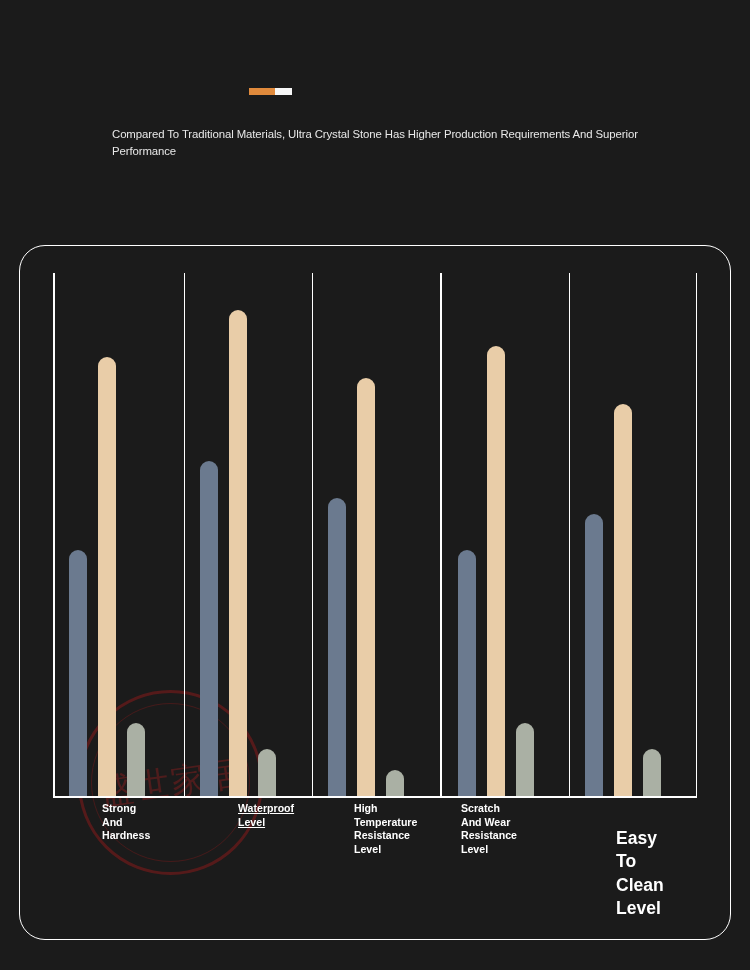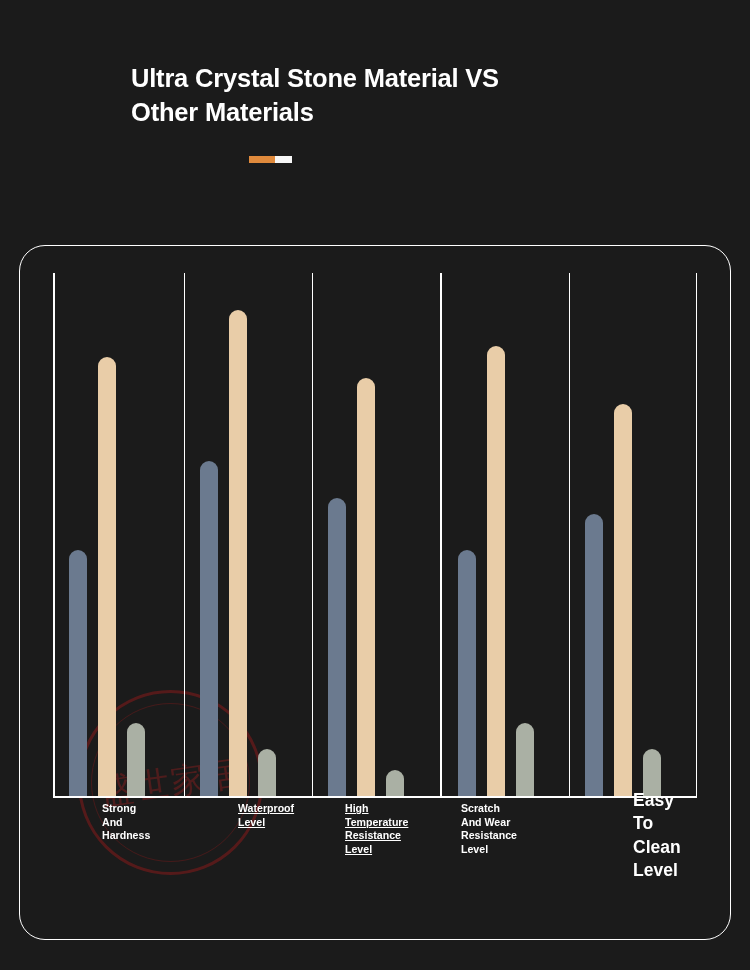--- a/index.html
+++ b/index.html
@@ -143,25 +143,25 @@
     width:21px; height:21px; border-radius:50%;
     position:relative;
     z-index:1;
     margin-left:-18px;
   }
 </style>
 </head>
 <body>
 
 <div id="header">
-  <h1 id="title">Ultra Crystal Stone Material VS Other Materials</h1>
   <div id="accent-wrap">
     <span class="seg" id="accent-orange"></span>
     <span class="seg" id="accent-white"></span>
   </div>
+  <p id="subtitle">Compared To Traditional Materials, Ultra Crystal Stone Has Higher Production Requirements And Superior Performance</p>
 </div>
 
 <div id="watermark">
   <span id="watermark-text">盛世家居</span>
 </div>
 
 <div id="card">
 
   <div id="plot">
       <div class="vline" style="left: 0px;"></div>
@@ -196,27 +196,27 @@
         <div class="bar gray" title="Wooden Tabletops: 9" style="height: 47.07px; background: rgb(170, 176, 164);"></div>
       </div>
     </div>
   <div id="baseline"></div>
   <div id="cats">
       <div class="cat" style="left: 49px;">Strong
 And
 Hardness</div>
       <div class="cat" style="left: 185px; text-decoration: underline;">Waterproof
 Level</div>
-      <div class="cat" style="left: 292px; text-decoration: underline;">High
+      <div class="cat" style="left: 301px;">High
 Temperature
 Resistance
 Level</div>
       <div class="cat" style="left: 408px;">Scratch
 And Wear
 Resistance
 Level</div>
-      <div class="cat big" style="left: 580px;">Easy
+      <div class="cat big" style="left: 563px; margin-top: 38px;">Easy
 To
 Clean
 Level</div>
     </div>
 
 </div>
 
 </body></html>

